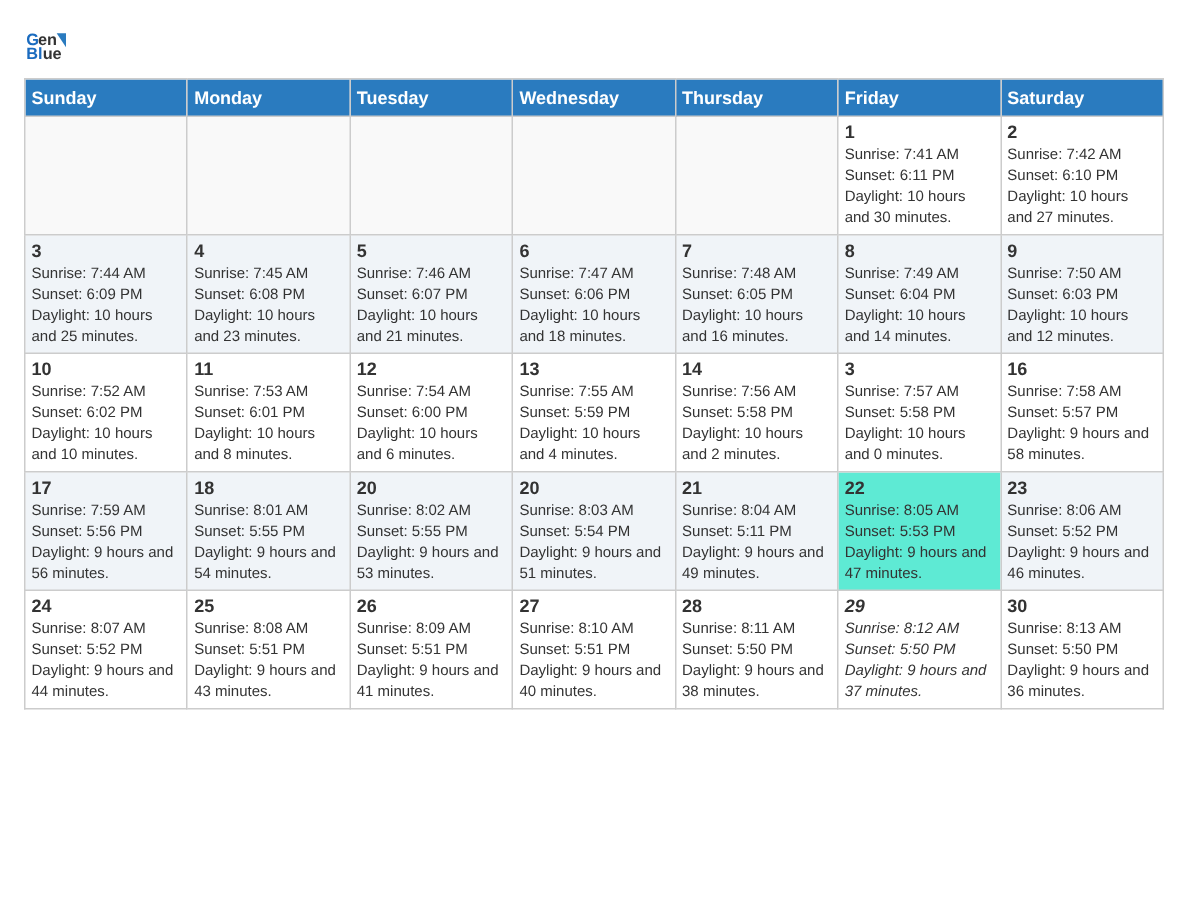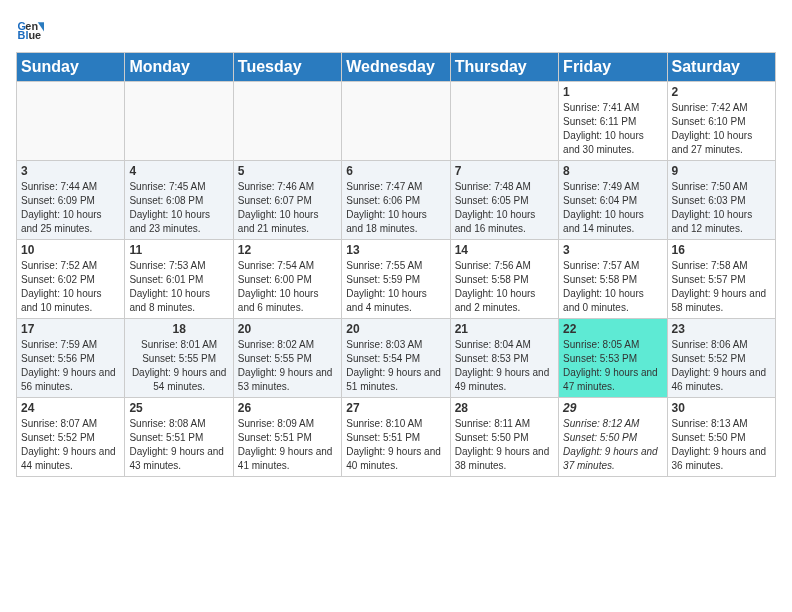--- a/index.html
+++ b/index.html
@@ -49,21 +49,21 @@
     .calendar {
       width: 100%;
       border-collapse: collapse;
       font-size: 10.5px;
     }
     .calendar th {
       background-color: #2a7bbf;
       color: #fff;
       padding: 5px 4px;
       text-align: left;
-      font-size: 16px;
+      font-size: 12px;
       border: 1px solid #ccc;
     }
     .calendar td {
       border: 1px solid #ccc;
       vertical-align: top;
       padding: 3px 4px;
       width: 108px;
       min-height: 72px;
       color: #333;
     }
@@ -233,42 +233,42 @@
 Daylight: 9 hours and 58 minutes.</div>
         </td>
       </tr>
       <tr>
         <td style="background: rgb(240, 244, 248);">
           <span class="day-num">17</span>
           <div class="day-info">Sunrise: 7:59 AM
 Sunset: 5:56 PM
 Daylight: 9 hours and 56 minutes.</div>
         </td>
-        <td style="background: rgb(240, 244, 248); text-align: center;">
+        <td style="background: rgb(240, 244, 248);">
           <span class="day-num">18</span>
           <div class="day-info">Sunrise: 8:01 AM
 Sunset: 5:55 PM
 Daylight: 9 hours and 54 minutes.</div>
         </td>
         <td style="background: rgb(240, 244, 248);">
           <span class="day-num">20</span>
           <div class="day-info">Sunrise: 8:02 AM
 Sunset: 5:55 PM
 Daylight: 9 hours and 53 minutes.</div>
         </td>
         <td style="background: rgb(240, 244, 248);">
           <span class="day-num">20</span>
           <div class="day-info">Sunrise: 8:03 AM
 Sunset: 5:54 PM
 Daylight: 9 hours and 51 minutes.</div>
         </td>
         <td style="background: rgb(240, 244, 248);">
           <span class="day-num">21</span>
           <div class="day-info">Sunrise: 8:04 AM
-Sunset: 8:53 PM
+Sunset: 5:11 PM
 Daylight: 9 hours and 49 minutes.</div>
         </td>
         <td style="background: #5eead4;">
           <span class="day-num">22</span>
           <div class="day-info">Sunrise: 8:05 AM
 Sunset: 5:53 PM
 Daylight: 9 hours and 47 minutes.</div>
         </td>
         <td style="background: rgb(240, 244, 248);">
           <span class="day-num">23</span>

